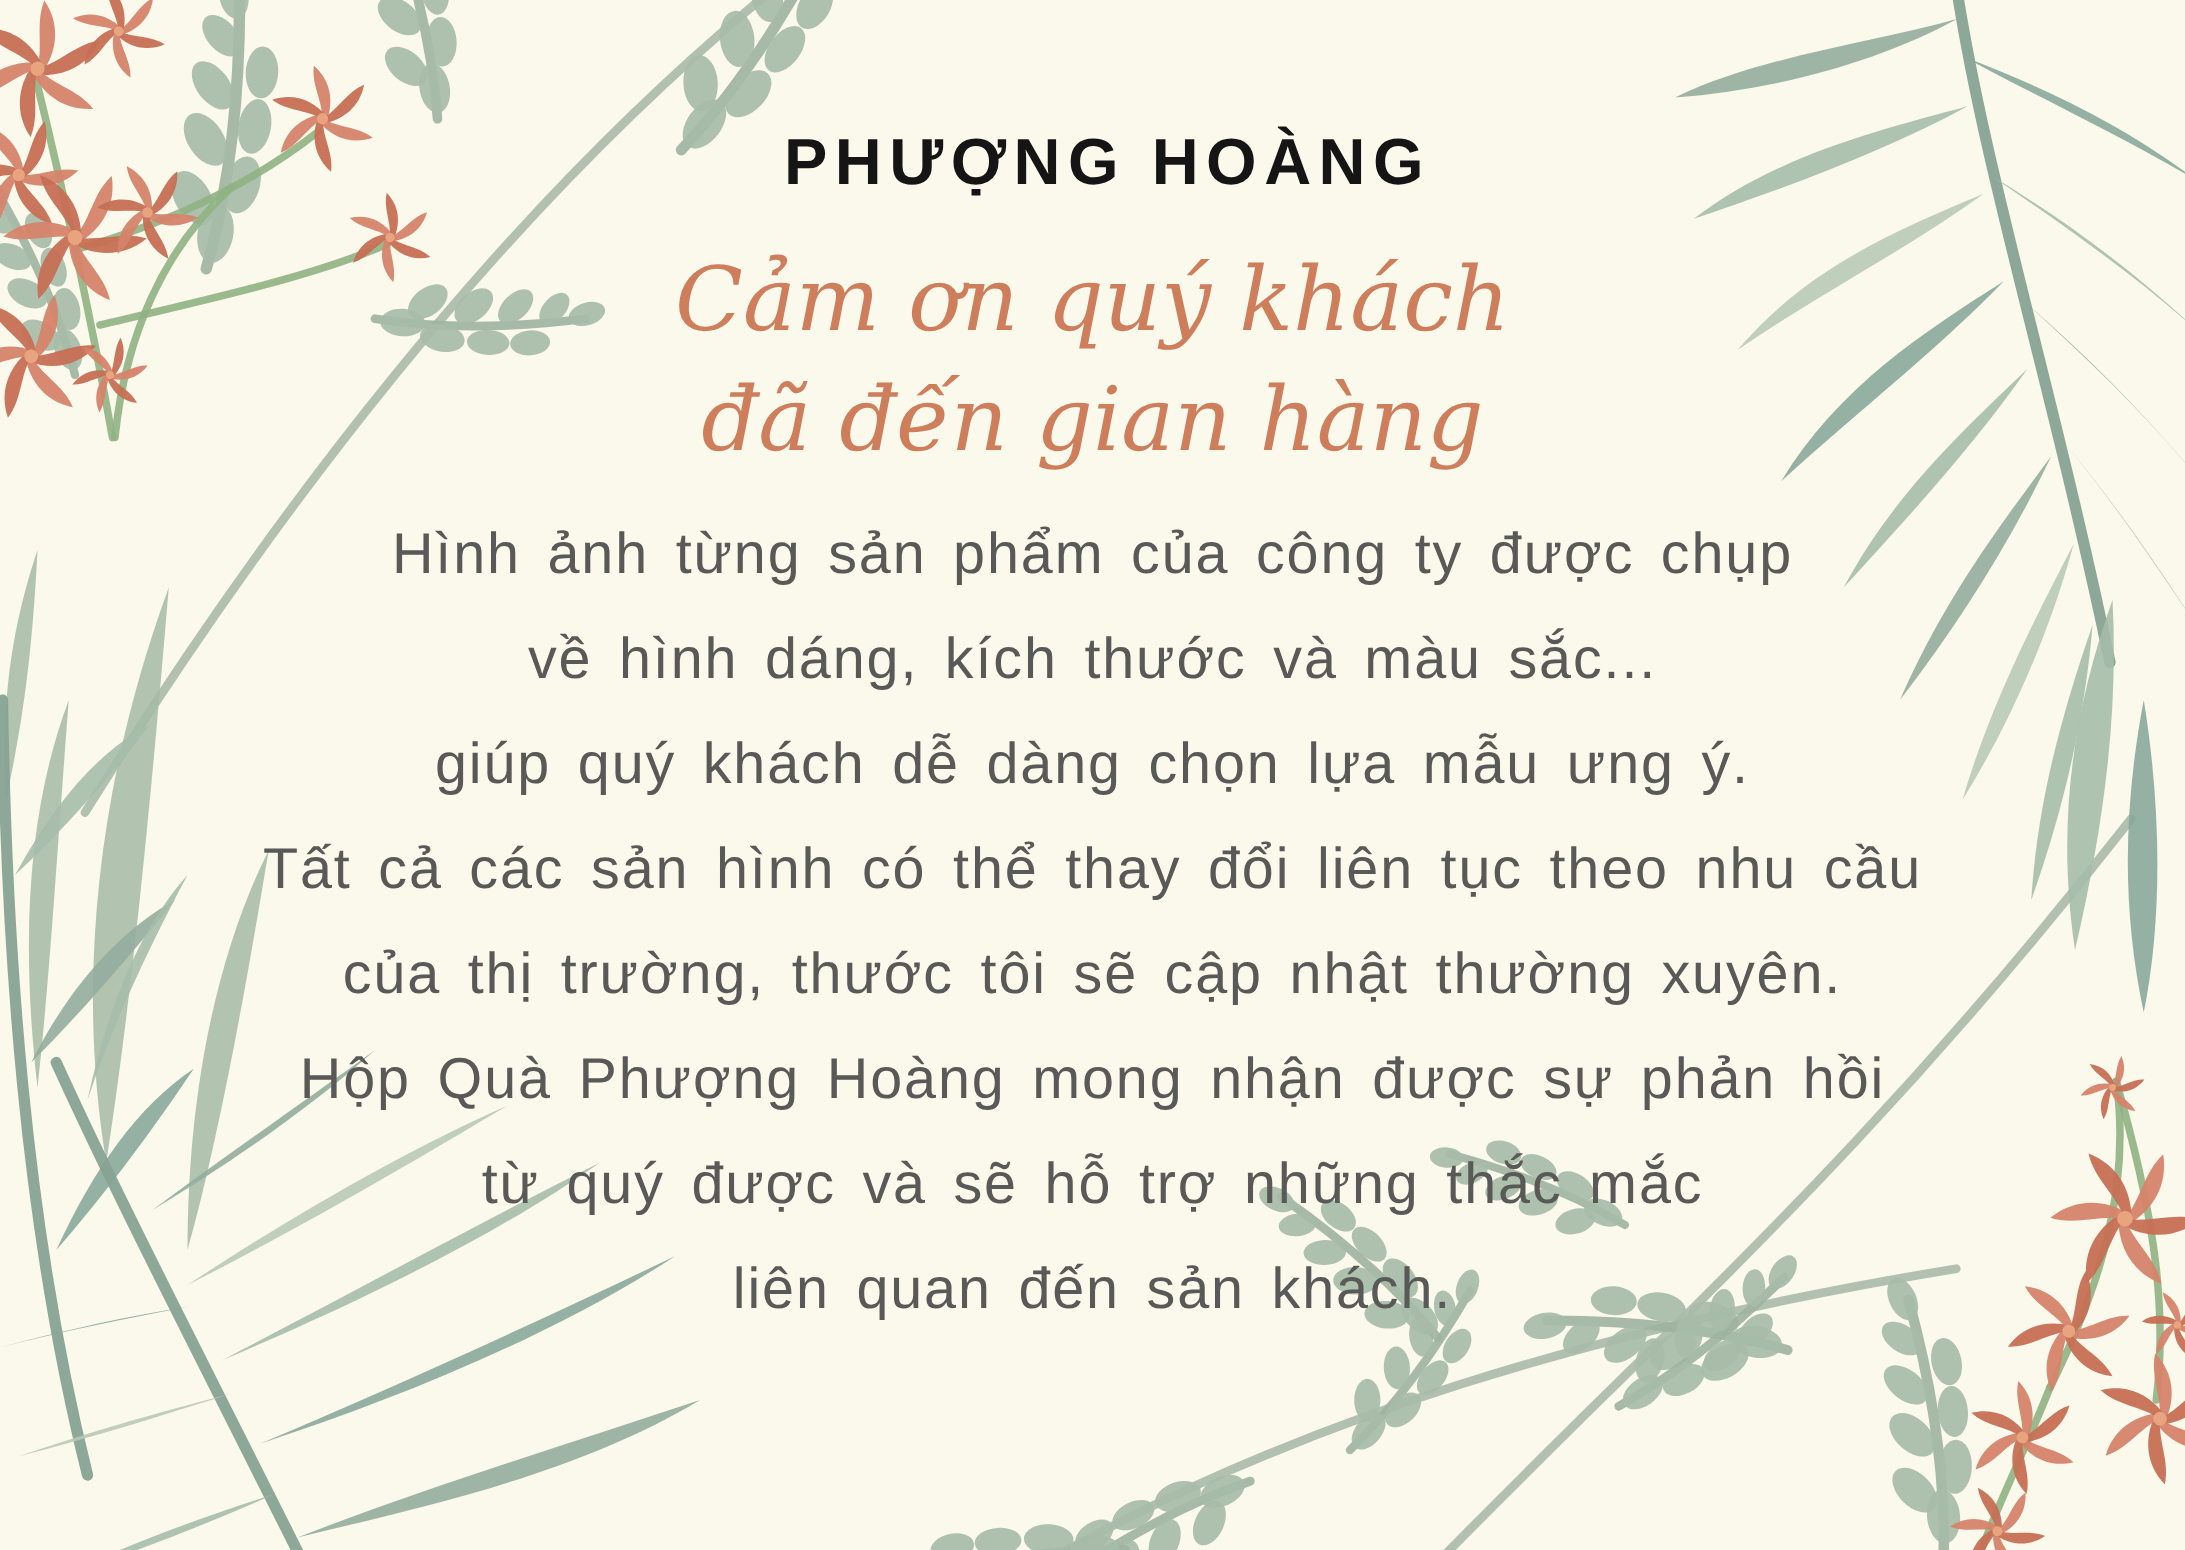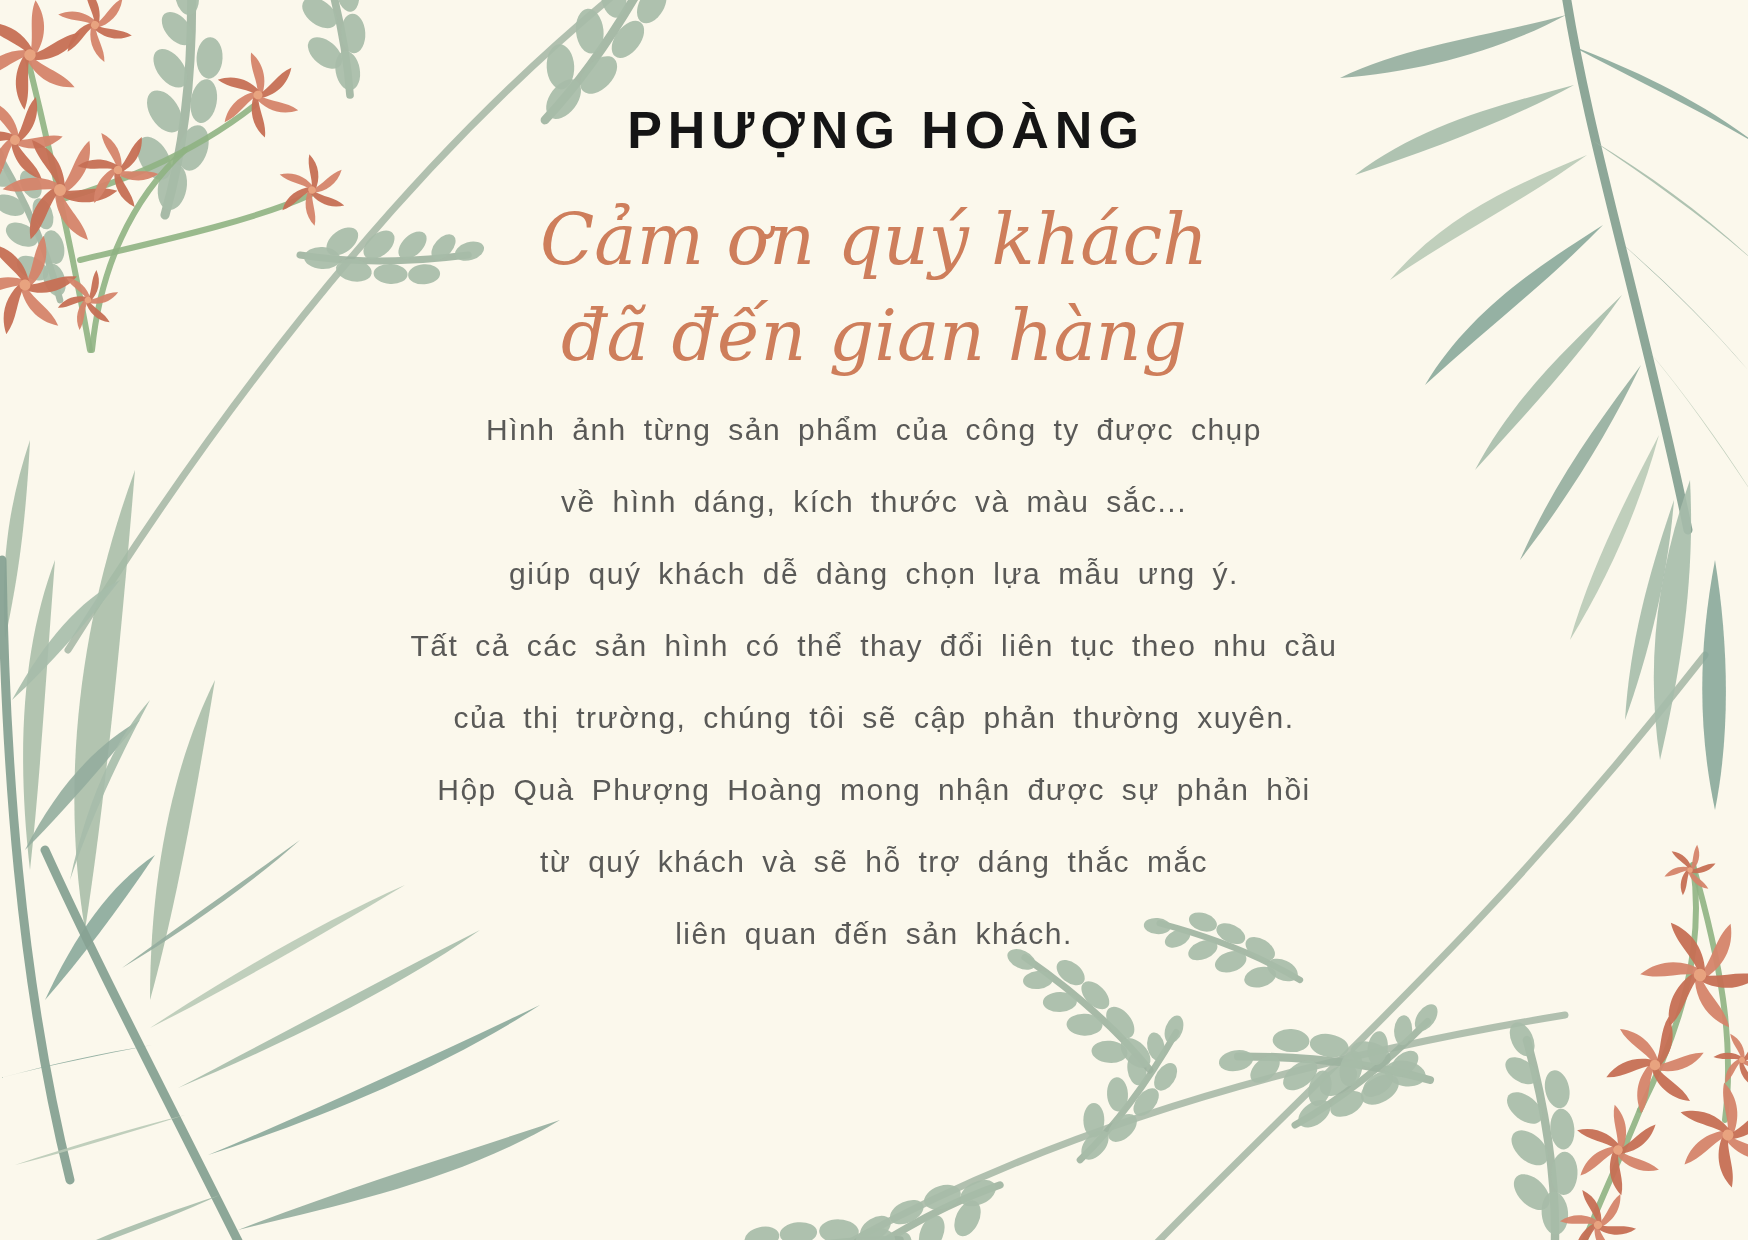--- a/index.html
+++ b/index.html
@@ -47,22 +47,22 @@
   .script-line{
     position:absolute;left:0;width:100%;
     font-family:"DejaVu Serif",serif;font-style:italic;
     font-size:71px;line-height:1;
     color:var(--c-accent_coral,#CE7E5B);
   }
   .script-1{top:204px;}
   .script-2{top:300px;}
   .body-block{position:absolute;top:394px;left:0;width:100%;}
   .body-block p{
-    margin:0;height:72px;line-height:72px;
-    font-size:30px;letter-spacing:1.5px;word-spacing:7px;
+    margin:12px;height:72px;line-height:72px;
+    font-size:46px;letter-spacing:1.5px;word-spacing:7px;
     color:var(--c-body_text,#595957);
   }
 </style>
 </head>
 <body>
 
 <div class="card">
 
   <svg class="deco" viewBox="0 0 1748 1240" aria-hidden="true">
     <defs>
@@ -191,19 +191,19 @@
 
   <div class="content">
     <h1 class="brand">PHƯỢNG HOÀNG</h1>
     <div class="script-line script-1">Cảm ơn quý khách</div>
     <div class="script-line script-2">đã đến gian hàng</div>
     <div class="body-block">
       <p>Hình ảnh từng sản phẩm của công ty được chụp</p>
       <p>về hình dáng, kích thước và màu sắc...</p>
       <p>giúp quý khách dễ dàng chọn lựa mẫu ưng ý.</p>
       <p>Tất cả các sản hình có thể thay đổi liên tục theo nhu cầu</p>
-      <p>của thị trường, chúng tôi sẽ cập phản thường xuyên.</p>
+      <p>của thị trường, thước tôi sẽ cập nhật thường xuyên.</p>
       <p>Hộp Quà Phượng Hoàng mong nhận được sự phản hồi</p>
-      <p>từ quý khách và sẽ hỗ trợ dáng thắc mắc</p>
+      <p>từ quý được và sẽ hỗ trợ những thắc mắc</p>
       <p>liên quan đến sản khách.</p>
     </div>
   </div>
 </div>
 
 </body></html>

